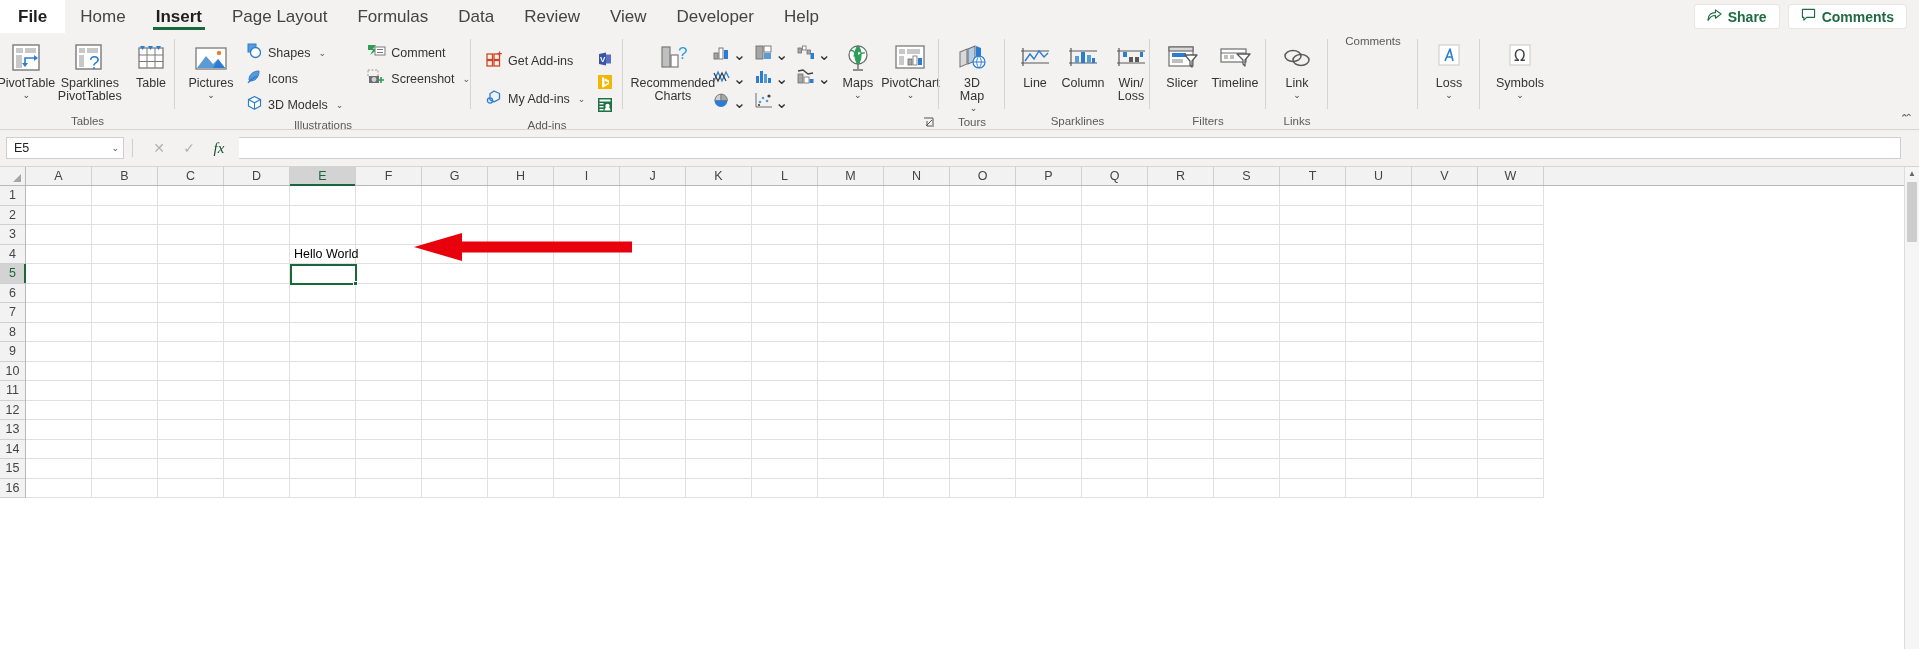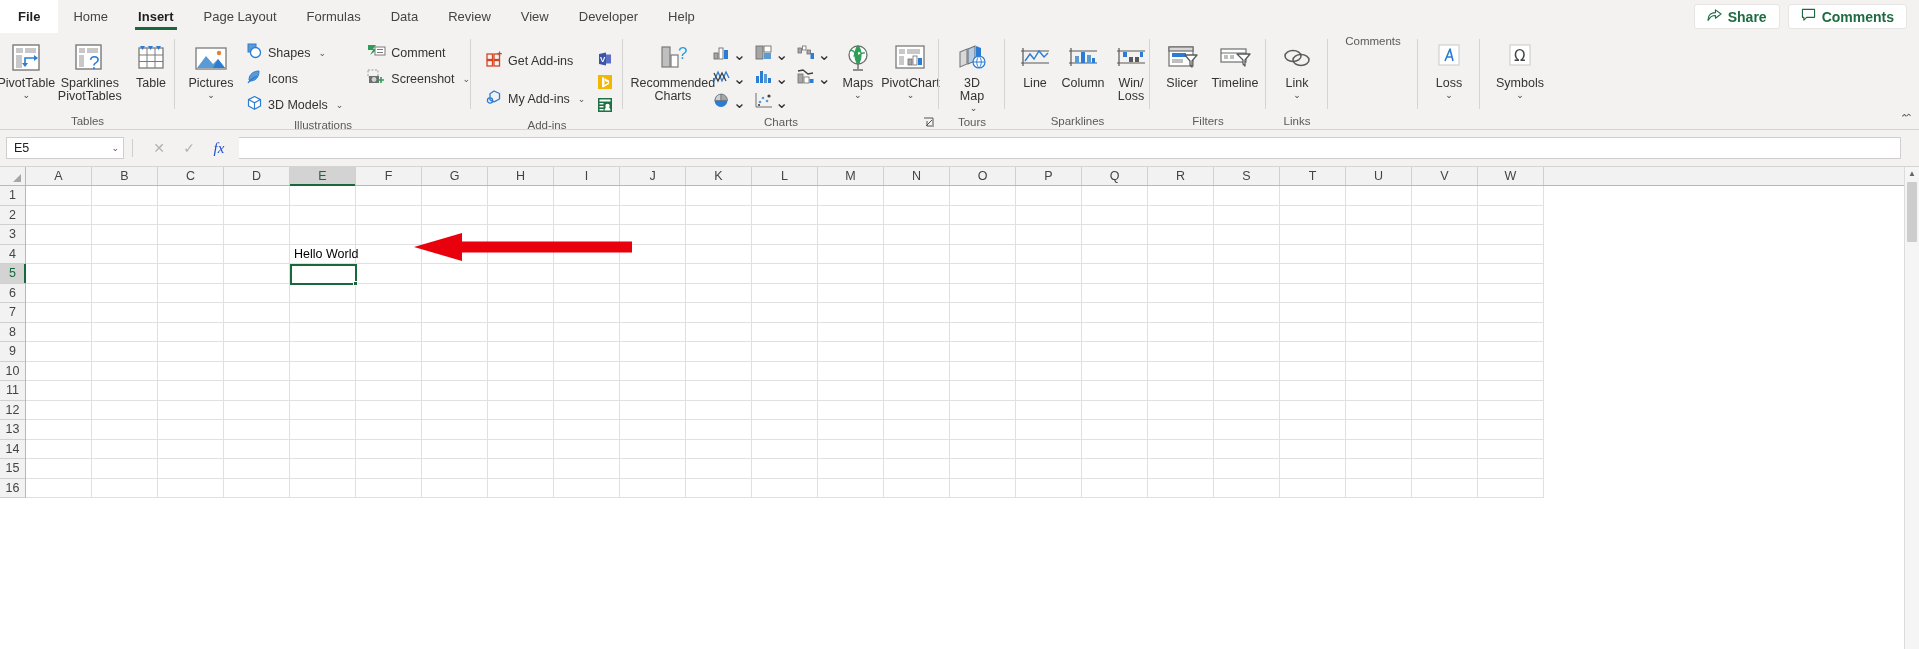--- a/index.html
+++ b/index.html
@@ -9,21 +9,21 @@
     background:#ffffff;
     color:#333333;
     -webkit-font-smoothing:antialiased;
   }
   
   .tabbar{
     height:33px; background:#f3f2f1; display:flex; align-items:stretch;
     position:relative;
   }
   .tab{
-    display:flex; align-items:center; padding:0 15px; font-size:13px;
+    display:flex; align-items:center; padding:0 15px; font-size:17px;
     color:#444; cursor:default; position:relative; white-space:nowrap;
   }
   .tab.file{ background:#ffffff; font-weight:bold; color:#1f1f1f; padding:0 18px;}
   .tab.active{ color:#1f1f1f; font-weight:bold; }
   .tab.active::after{
     content:""; position:absolute; left:12px; right:12px; bottom:3px;
     height:3px; background:#18683a;
   }
   .tabbar-right{ margin-left:auto; display:flex; align-items:center; gap:8px; padding-right:12px;}
   .pillbtn{
@@ -70,21 +70,21 @@
   
   .fbar{ height:37px; background:#f3f2f1; display:flex; align-items:center; padding:0 0 0 6px; border-bottom:1px solid #d6d4d2;}
   .namebox{
     width:118px; height:22px; background:#fff; border:1px solid #d0cece;
     display:flex; align-items:center; justify-content:space-between;
     padding:0 4px 0 7px; font-size:12.5px; color:#222;
   }
   .fbar-sep{ width:1px; height:18px; background:#d0cece; margin:0 8px;}
   .fbtns{ display:flex; align-items:center; gap:14px; padding:0 10px; }
   .fbtn{ font-size:14px; color:#b3b1af; width:16px; text-align:center;}
-  .fbtn.fx{ color:#1d4ed8; font-style:italic; font-family:"Liberation Serif",serif; font-size:15px;}
+  .fbtn.fx{ color:#14532d; font-style:italic; font-family:"Liberation Serif",serif; font-size:15px;}
   .finput{ flex:1; height:22px; background:#fff; border:1px solid #d0cece; border-left:none; margin-left:2px; margin-right:18px;}
   
   .gridwrap{ position:relative; height:482px; overflow:hidden; background:#fff;}
   .colhdr{ display:flex; height:19px; background:#f2f2f2; border-bottom:1px solid #b8b8b8;}
   .corner{
     width:26px; min-width:26px; background:#f2f2f2; border-right:1px solid #b8b8b8;
     position:relative;
   }
   .corner::after{
     content:""; position:absolute; right:4px; bottom:3px;
@@ -471,21 +471,20 @@
               <rect x="6" y="13" width="5" height="9" fill="#c8c8c8"></rect>
               <rect x="15" y="16" width="4" height="6" fill="#a6a6a6" stroke="#6e6e6e" stroke-width=".8"></rect>
               <rect x="20" y="13" width="4" height="9" fill="#fff" stroke="#6e6e6e" stroke-width=".8"></rect>
               <rect x="25" y="15" width="4" height="7" fill="#2b7cd3"></rect>
             </svg>
         </span>
         <span class="lbl">PivotChart</span>
         <span class="caret">⌄</span>
       </div>
     </div>
-    <div class="group-label">Charts</div>
     <span class="dialog-launcher">
       <svg width="12" height="12" viewBox="0 0 12 12">
           <path d="M1 1 H10 V10" fill="none" stroke="#555" stroke-width="1"></path>
           <path d="M3 9 L9 3 M9 9 H4 V4" fill="none" stroke="#555" stroke-width="1"></path>
         </svg>
     </span>
   </div>
 
   <div class="group" style="width:66px">
     <div class="group-body" style="justify-content:center">

